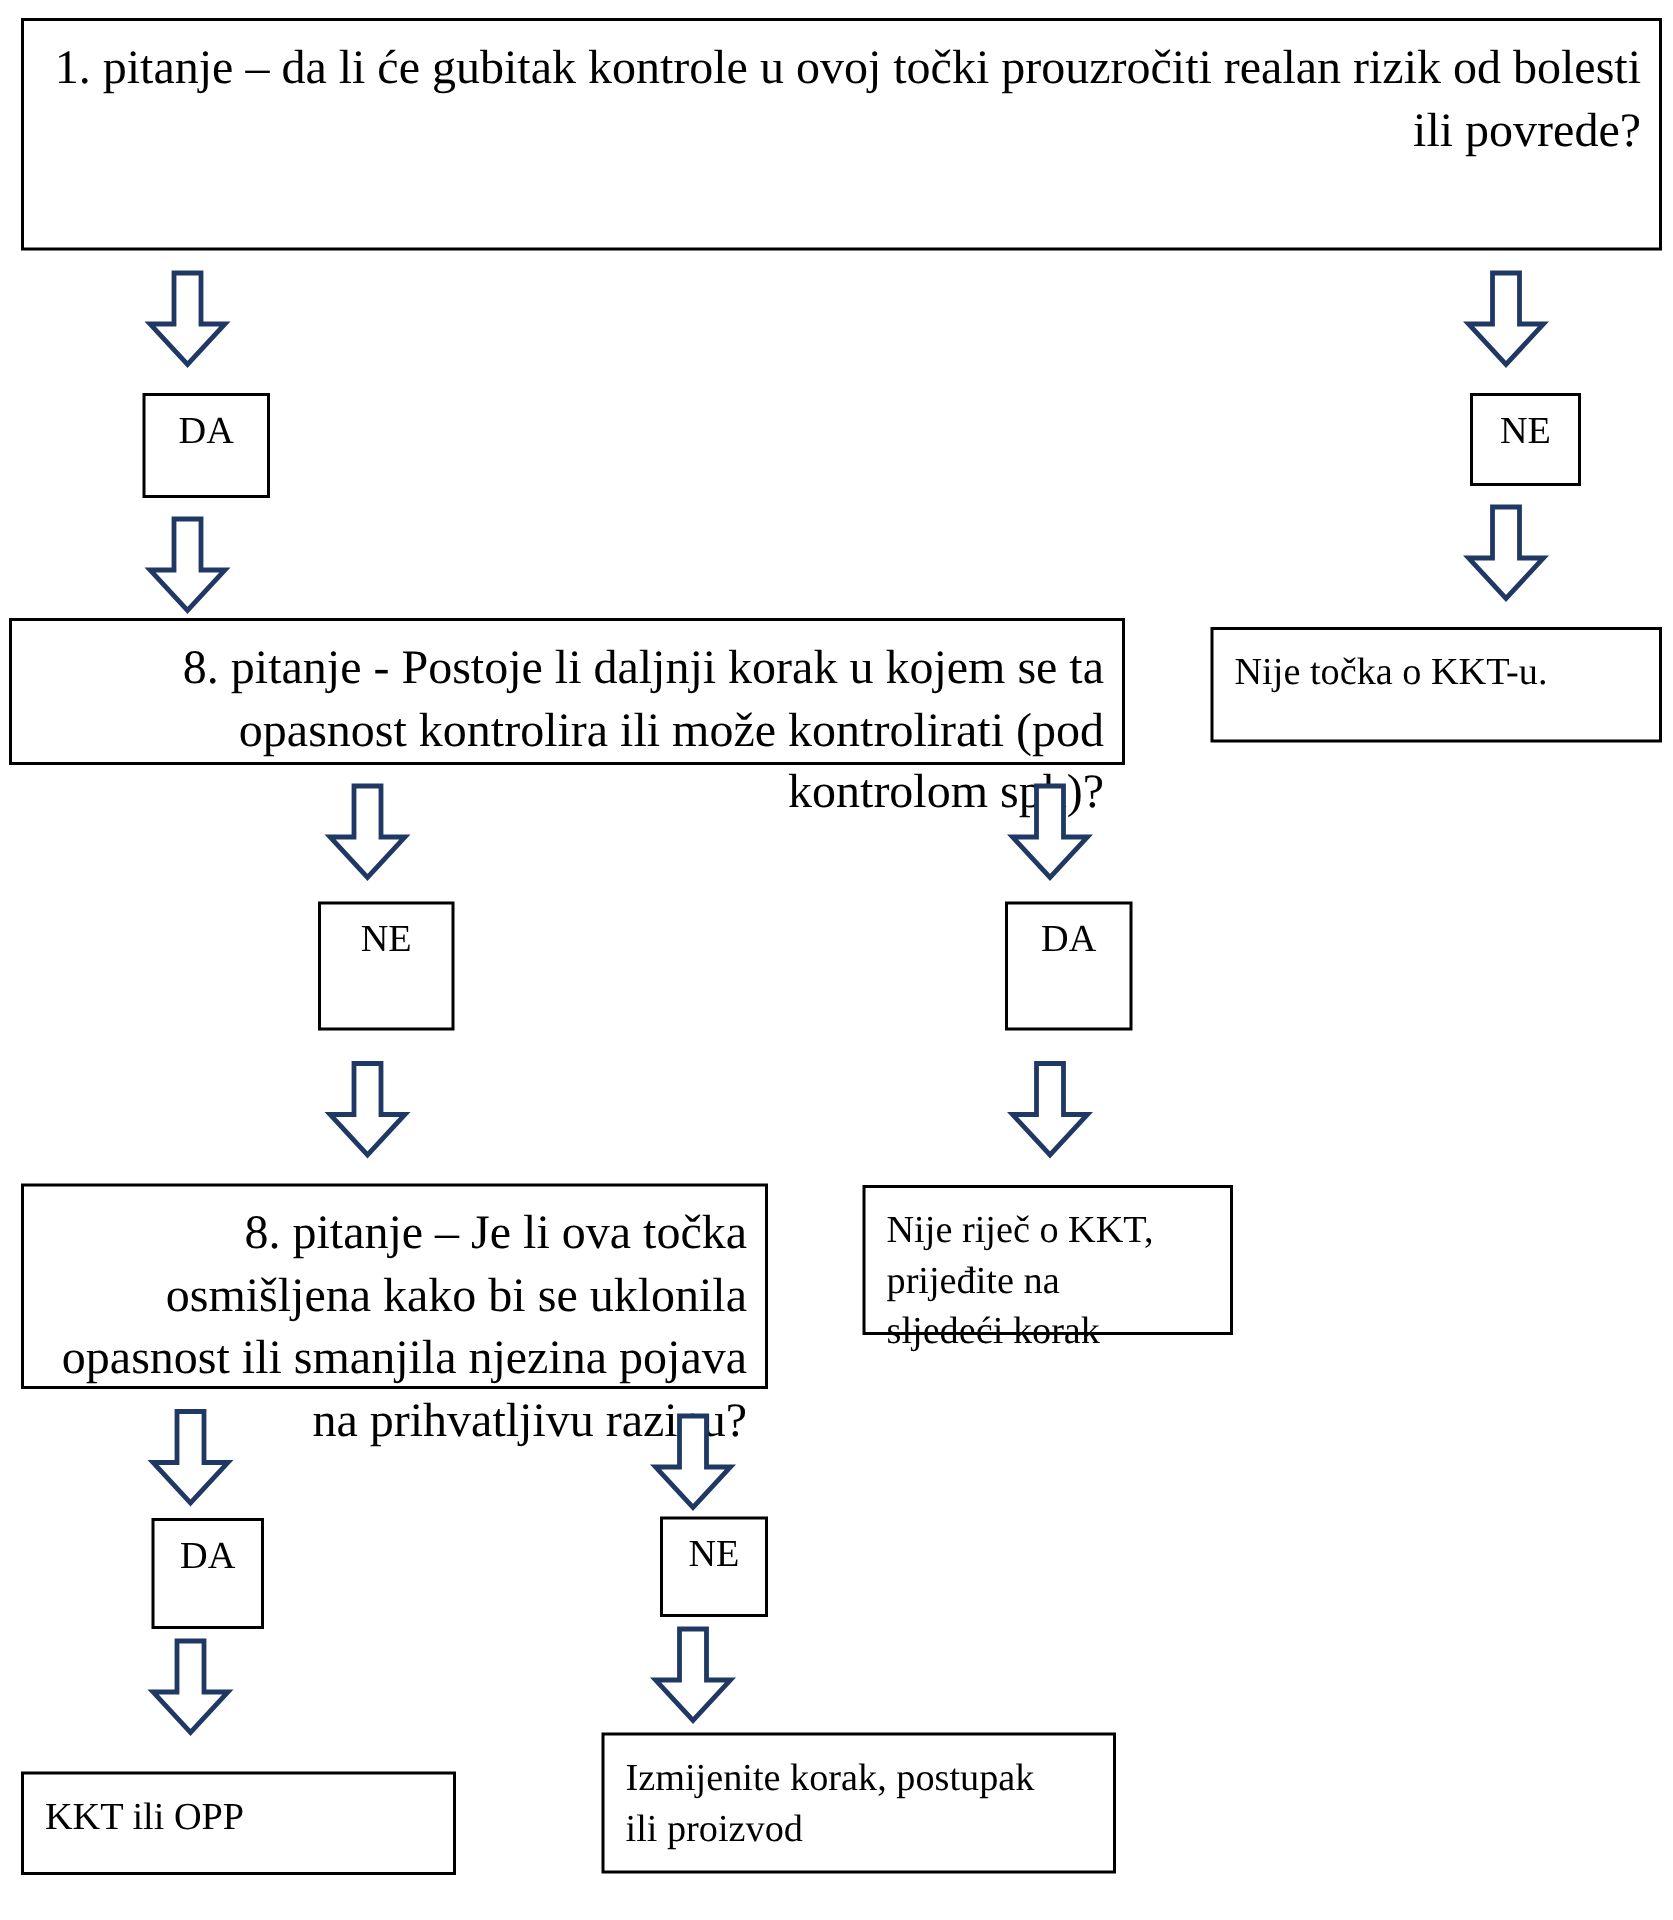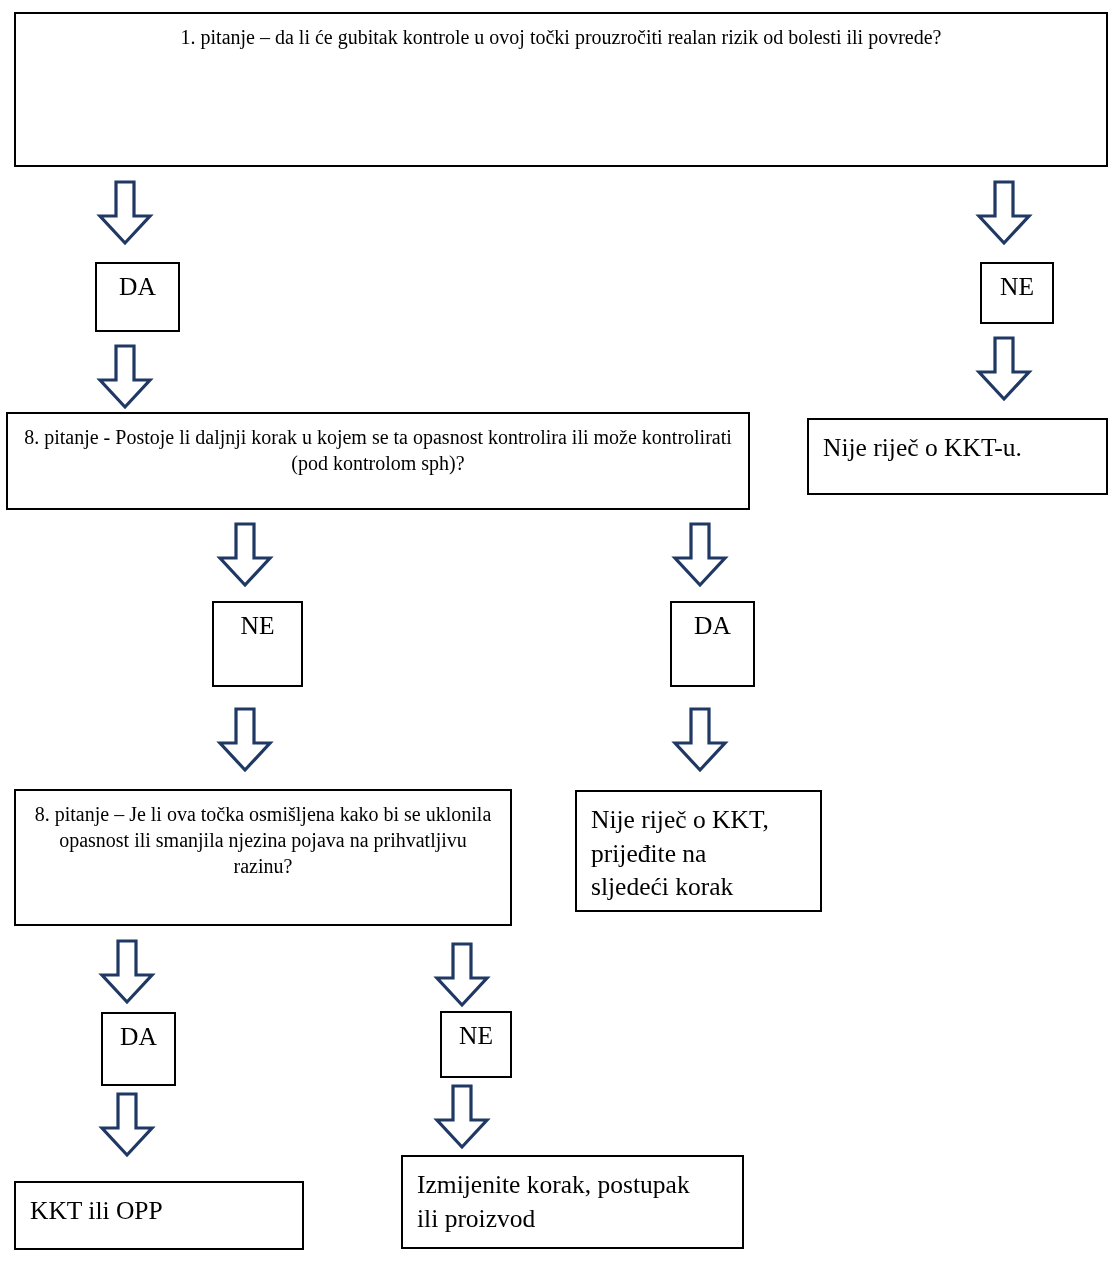--- a/index.html
+++ b/index.html
@@ -28,23 +28,23 @@
   .node .txt {
     display: block;
     white-space: pre-line;
     color: #000000;
   }
   
   .qbox {
     padding: 10px 12px 0 12px;
   }
   .qbox .txt {
-    font-size: 20px;
+    font-size: 32px;
     line-height: 1.3;
-    text-align: center;
+    text-align: right;
   }
   
   .label-box {
     display: flex;
     align-items: flex-start;
     justify-content: center;
     padding-top: 8px;
     margin-left: 12px;
   }
   .label-box .txt {
@@ -111,21 +111,21 @@
     <svg viewBox="0 0 56 66" preserveAspectRatio="none">
       <polygon points="19,2 37,2 37,36 53,36 28,63 3,36 19,36" fill="#FFFFFF" stroke="#1F3864" stroke-width="3.2" stroke-linejoin="miter"></polygon>
     </svg>
   </div>
 
   <div class="node qbox" style="left:6px; top:412px; width:744px; height:98px;">
     <span class="txt">8. pitanje - Postoje li daljnji korak u kojem se ta opasnost kontrolira ili može kontrolirati (pod kontrolom sph)?</span>
   </div>
 
   <div class="node rbox" style="left:807px; top:418px; width:301px; height:77px;">
-    <span class="txt">Nije riječ o KKT-u.</span>
+    <span class="txt">Nije točka o KKT-u.</span>
   </div>
 
   <div class="arrow" style="left:217px; top:522px; width:56px; height:66px;">
     <svg viewBox="0 0 56 66" preserveAspectRatio="none">
       <polygon points="19,2 37,2 37,36 53,36 28,63 3,36 19,36" fill="#FFFFFF" stroke="#1F3864" stroke-width="3.2" stroke-linejoin="miter"></polygon>
     </svg>
   </div>
 
   <div class="arrow" style="left:672px; top:522px; width:56px; height:66px;">
     <svg viewBox="0 0 56 66" preserveAspectRatio="none">
@@ -150,21 +150,21 @@
   <div class="arrow" style="left:672px; top:707px; width:56px; height:66px;">
     <svg viewBox="0 0 56 66" preserveAspectRatio="none">
       <polygon points="19,2 37,2 37,36 53,36 28,63 3,36 19,36" fill="#FFFFFF" stroke="#1F3864" stroke-width="3.2" stroke-linejoin="miter"></polygon>
     </svg>
   </div>
 
   <div class="node qbox" style="left:14px; top:789px; width:498px; height:137px;">
     <span class="txt">8. pitanje – Je li ova točka osmišljena kako bi se uklonila opasnost ili smanjila njezina pojava na prihvatljivu razinu?</span>
   </div>
 
-  <div class="node rbox" style="left:575px; top:790px; width:247px; height:122px;">
+  <div class="node rbox" style="left:575px; top:790px; width:247px; height:100px;">
     <span class="txt">Nije riječ o KKT,
 prijeđite na
 sljedeći korak</span>
   </div>
 
   <div class="arrow" style="left:99px; top:939px; width:56px; height:66px;">
     <svg viewBox="0 0 56 66" preserveAspectRatio="none">
       <polygon points="19,2 37,2 37,36 53,36 28,63 3,36 19,36" fill="#FFFFFF" stroke="#1F3864" stroke-width="3.2" stroke-linejoin="miter"></polygon>
     </svg>
   </div>

